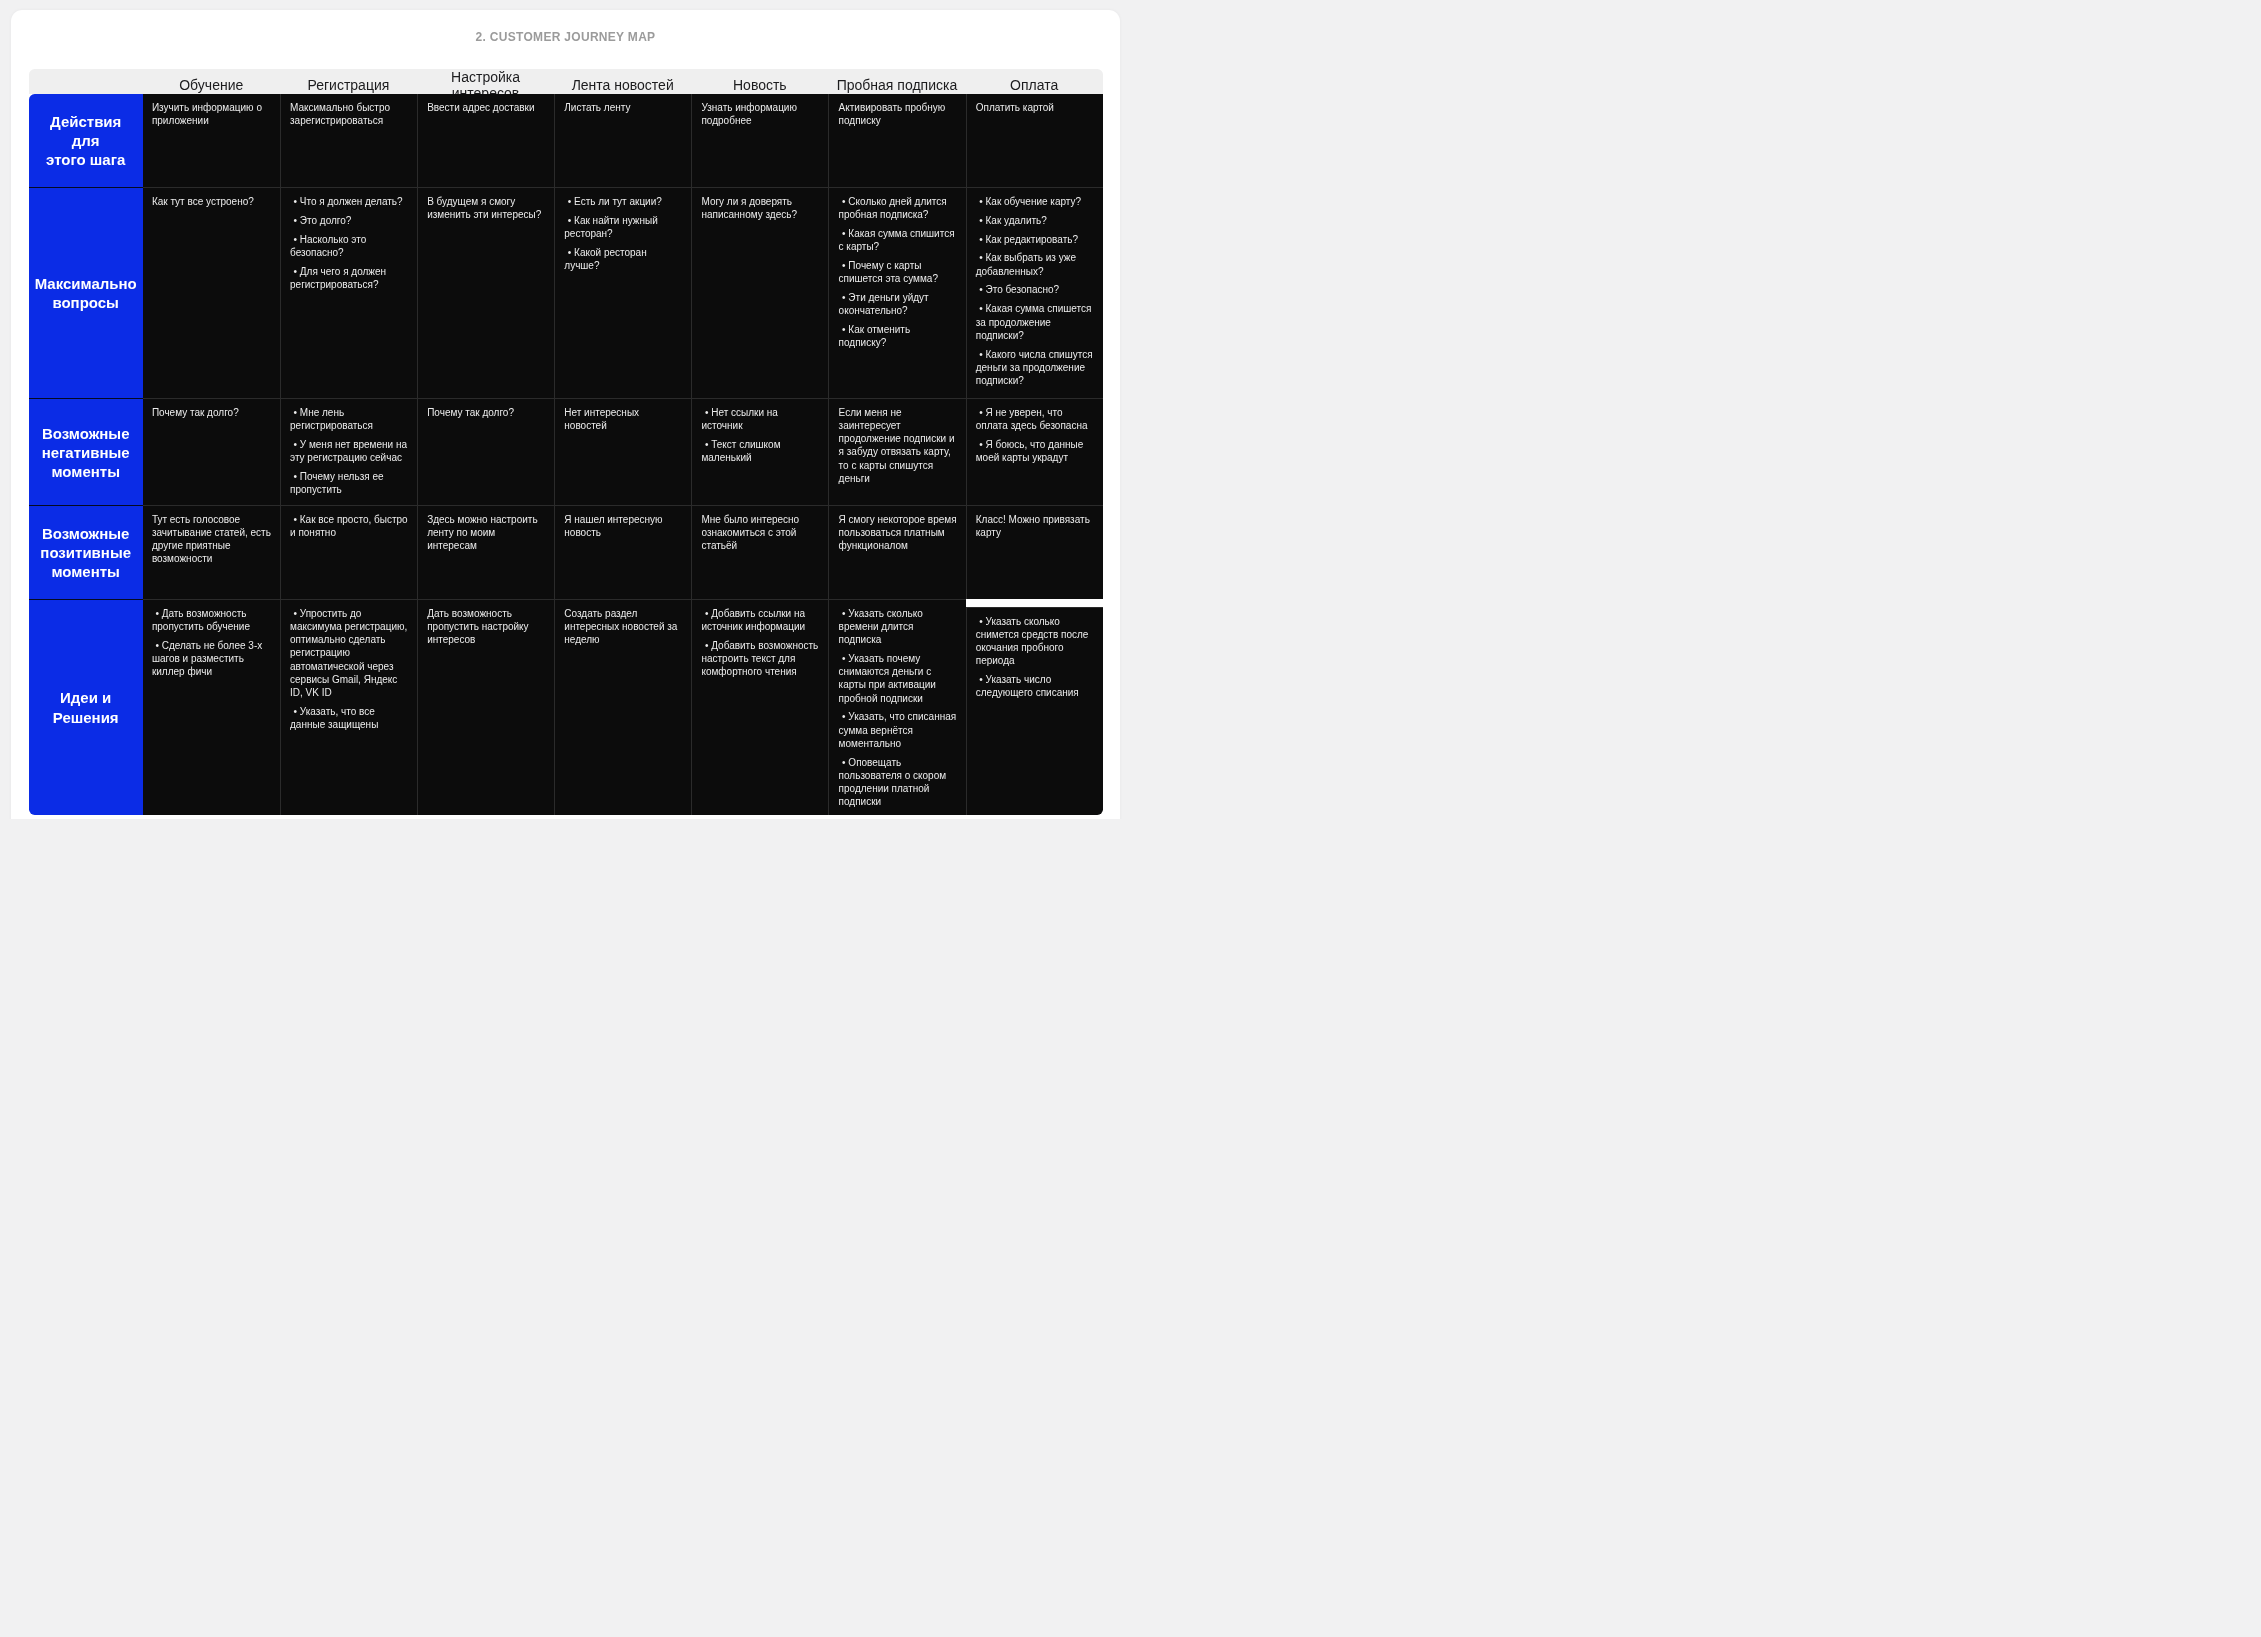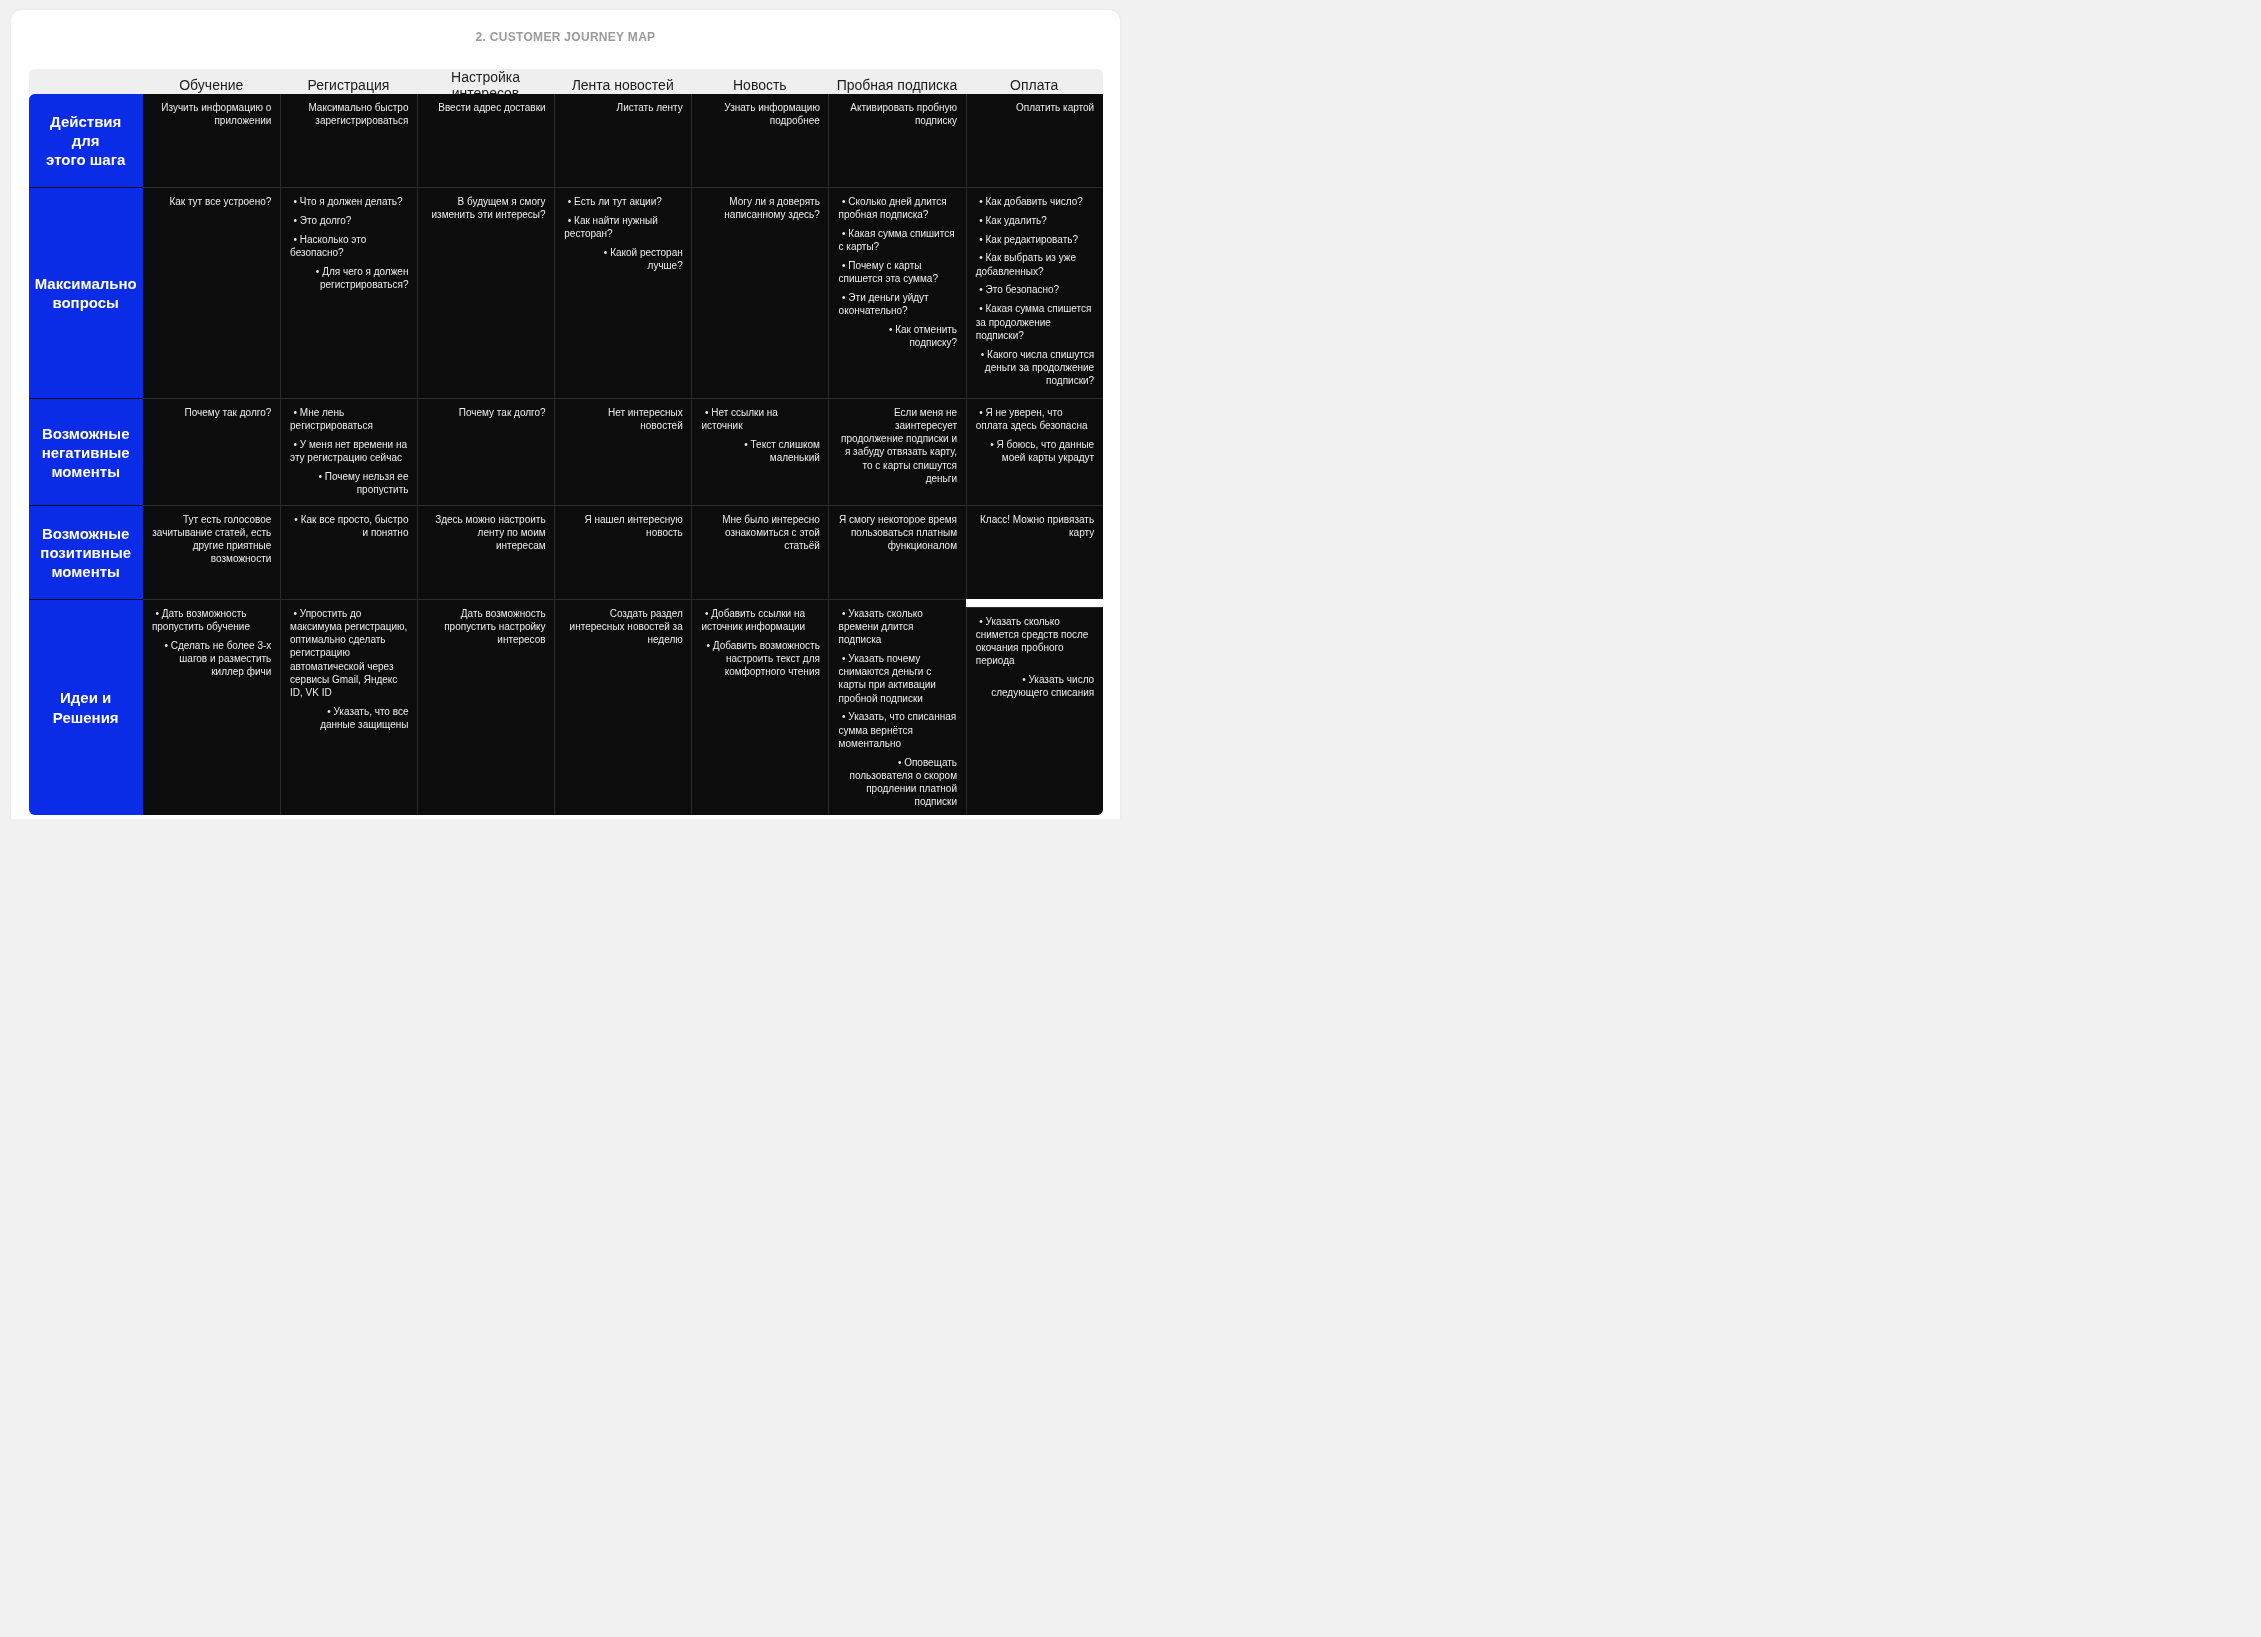--- a/index.html
+++ b/index.html
@@ -73,21 +73,21 @@
     background:var(--cellbg);
     color:#ececec;
     font-size:10px;
     line-height:1.32;
     padding:6.4px 8.5px 6.4px 9.2px;
   }
   .cell + .cell{border-left:0.7px solid var(--grid-line);}
   .trow + .trow .cell{border-top:0.7px solid var(--grid-line);}
   .trow:last-child .cell:last-child{border-bottom-right-radius:5.7px;margin-top:8px;}
   .cell p{margin:0 0 5.7px;}
-  .cell p:last-child{margin-bottom:0;text-align:right;}
+  .cell p:last-child{margin-bottom:0;}
   .cell p.bullet{text-indent:3.5px;}
 </style>
 </head>
 <body>
 
 <div class="card">
   <div class="page-title">2. CUSTOMER JOURNEY MAP</div>
   <div class="table-shell">
     <div class="band">
       <div class="spacer"></div>
@@ -149,21 +149,21 @@
             <p>Могу ли я доверять написанному здесь?</p>
           </div>
           <div class="cell">
             <p class="bullet">• Сколько дней длится пробная подписка?</p>
             <p class="bullet">• Какая сумма спишится с карты?</p>
             <p class="bullet">• Почему с карты спишется эта сумма?</p>
             <p class="bullet">• Эти деньги уйдут окончательно?</p>
             <p class="bullet">• Как отменить подписку?</p>
           </div>
           <div class="cell">
-            <p class="bullet">• Как добавить число?</p>
+            <p class="bullet">• Как обучение карту?</p>
             <p class="bullet">• Как удалить?</p>
             <p class="bullet">• Как редактировать?</p>
             <p class="bullet">• Как выбрать из уже добавленных?</p>
             <p class="bullet">• Это безопасно?</p>
             <p class="bullet">• Какая сумма спишется за продолжение подписки?</p>
             <p class="bullet">• Какого числа спишутся деньги за продолжение подписки?</p>
           </div>
         </div>
         <div class="trow" style="min-height: 107px;">
           <div class="label">Возможные

